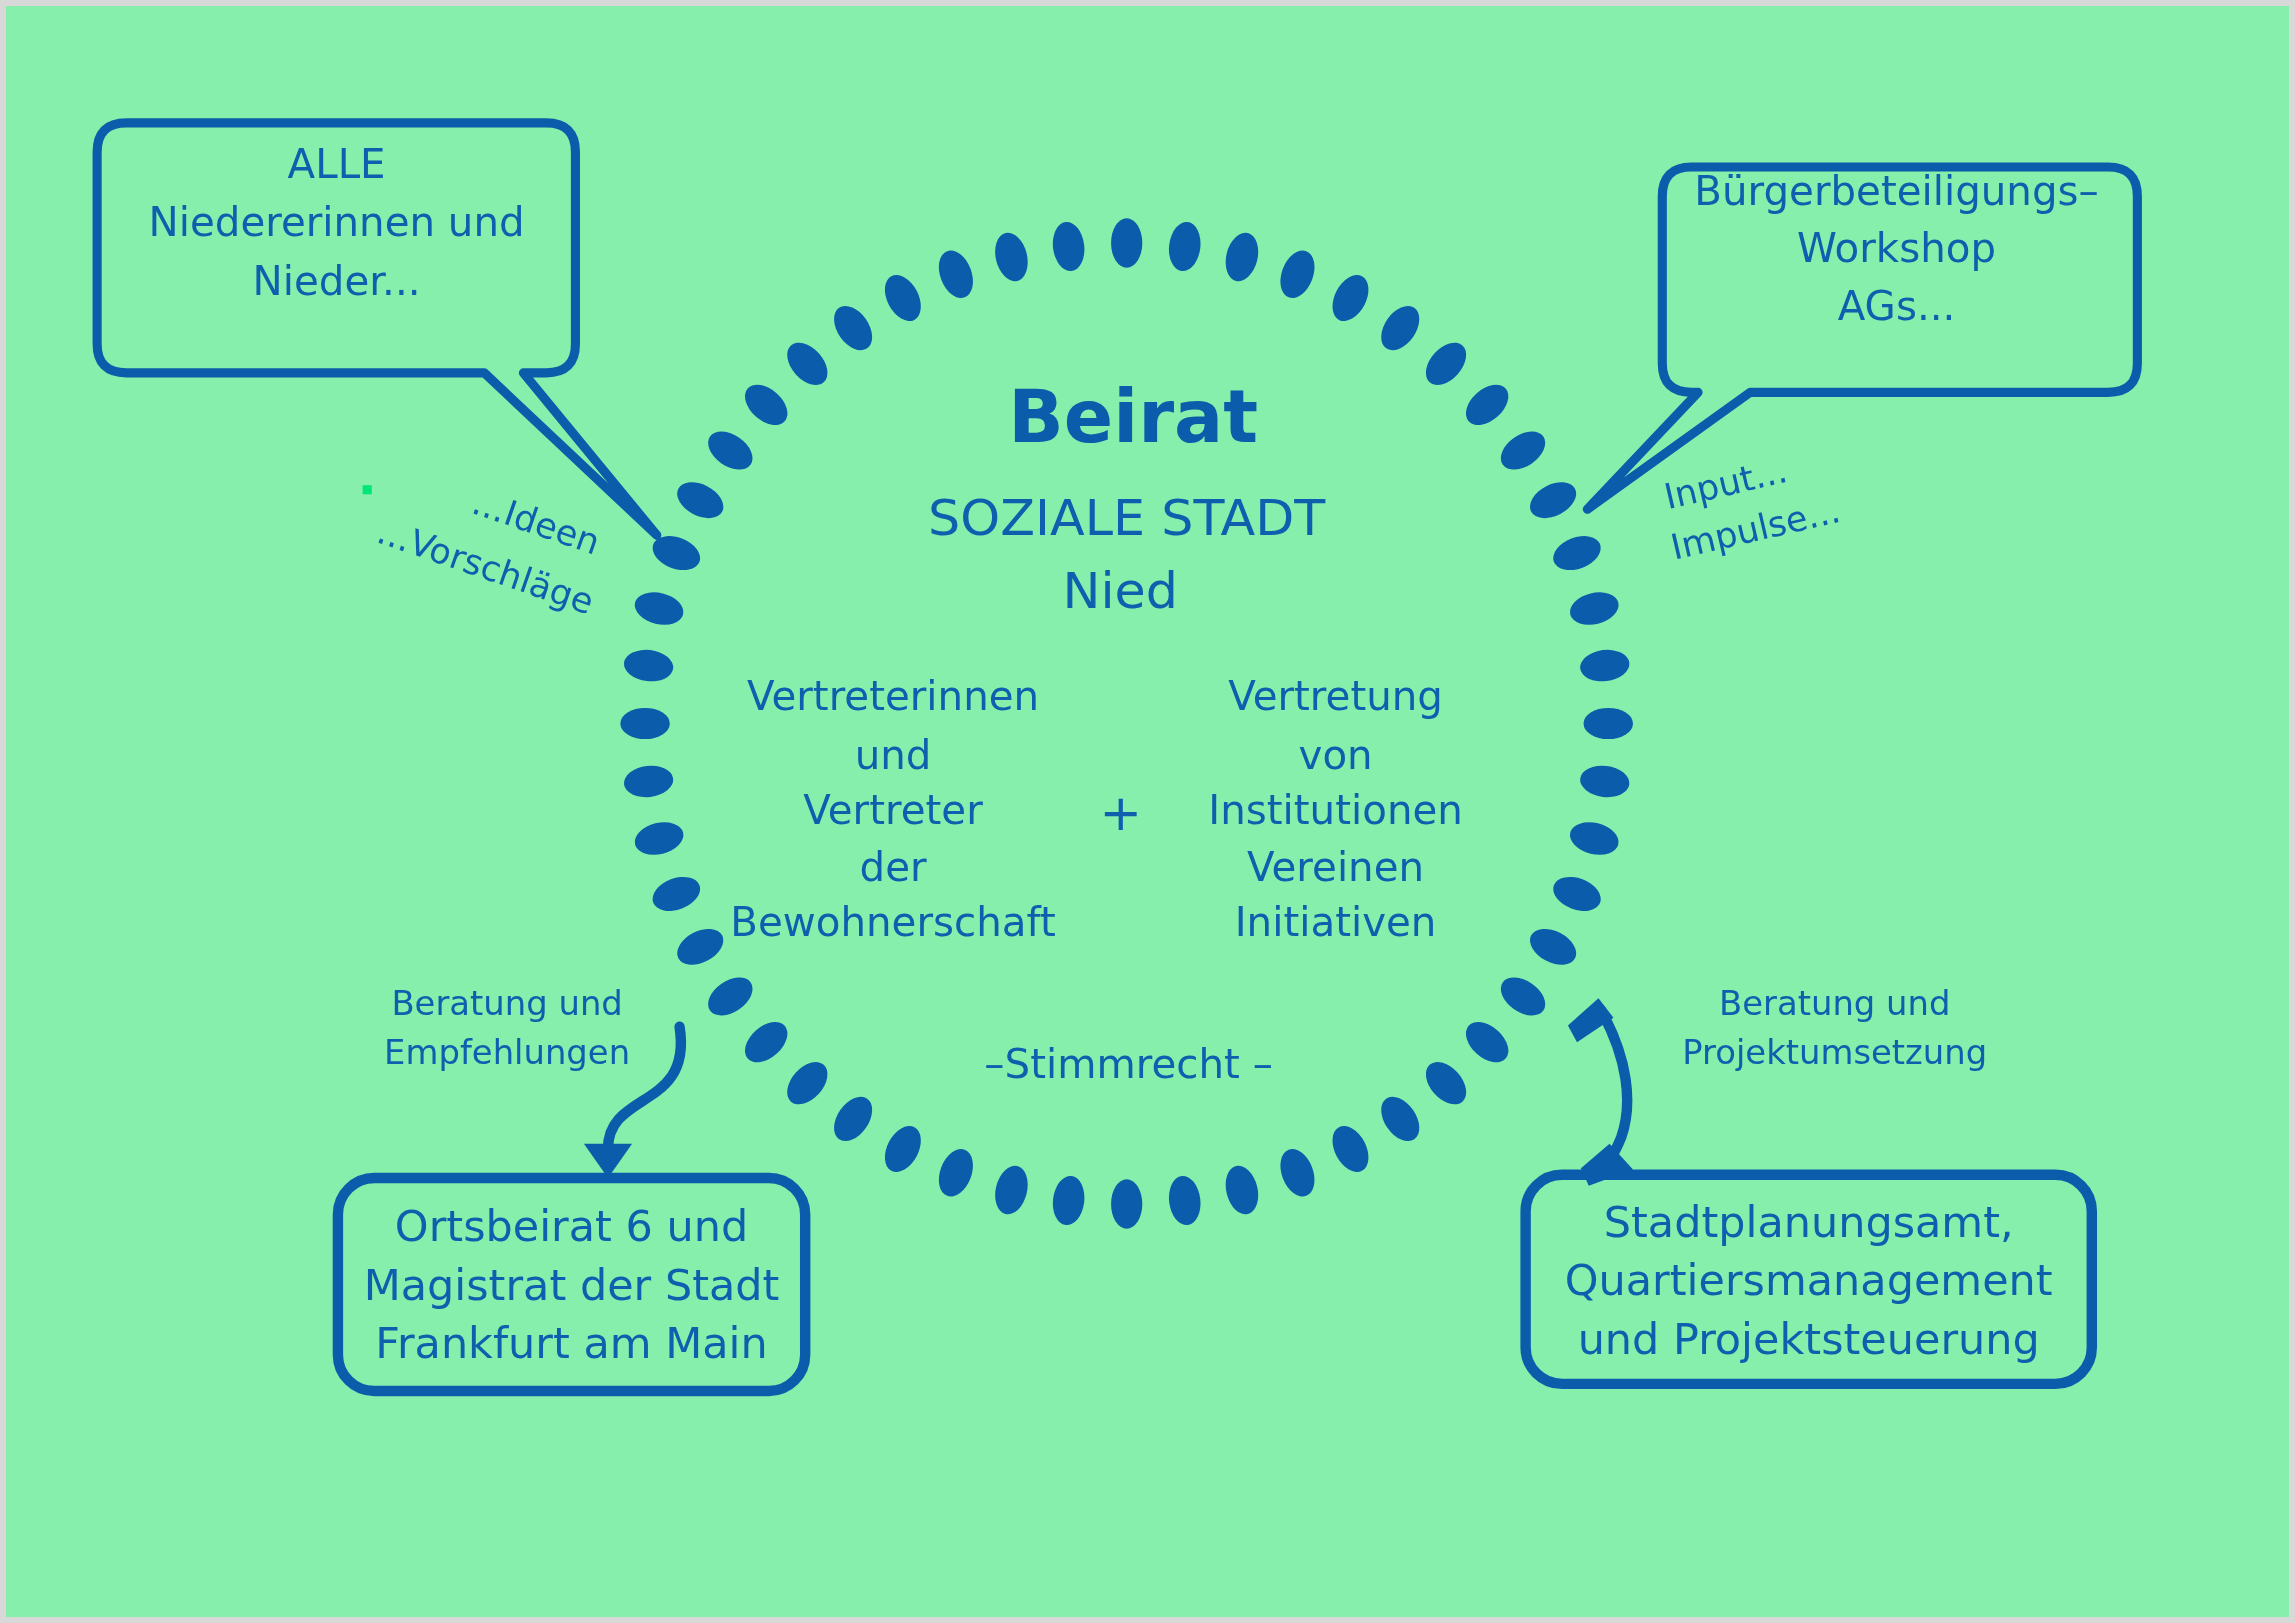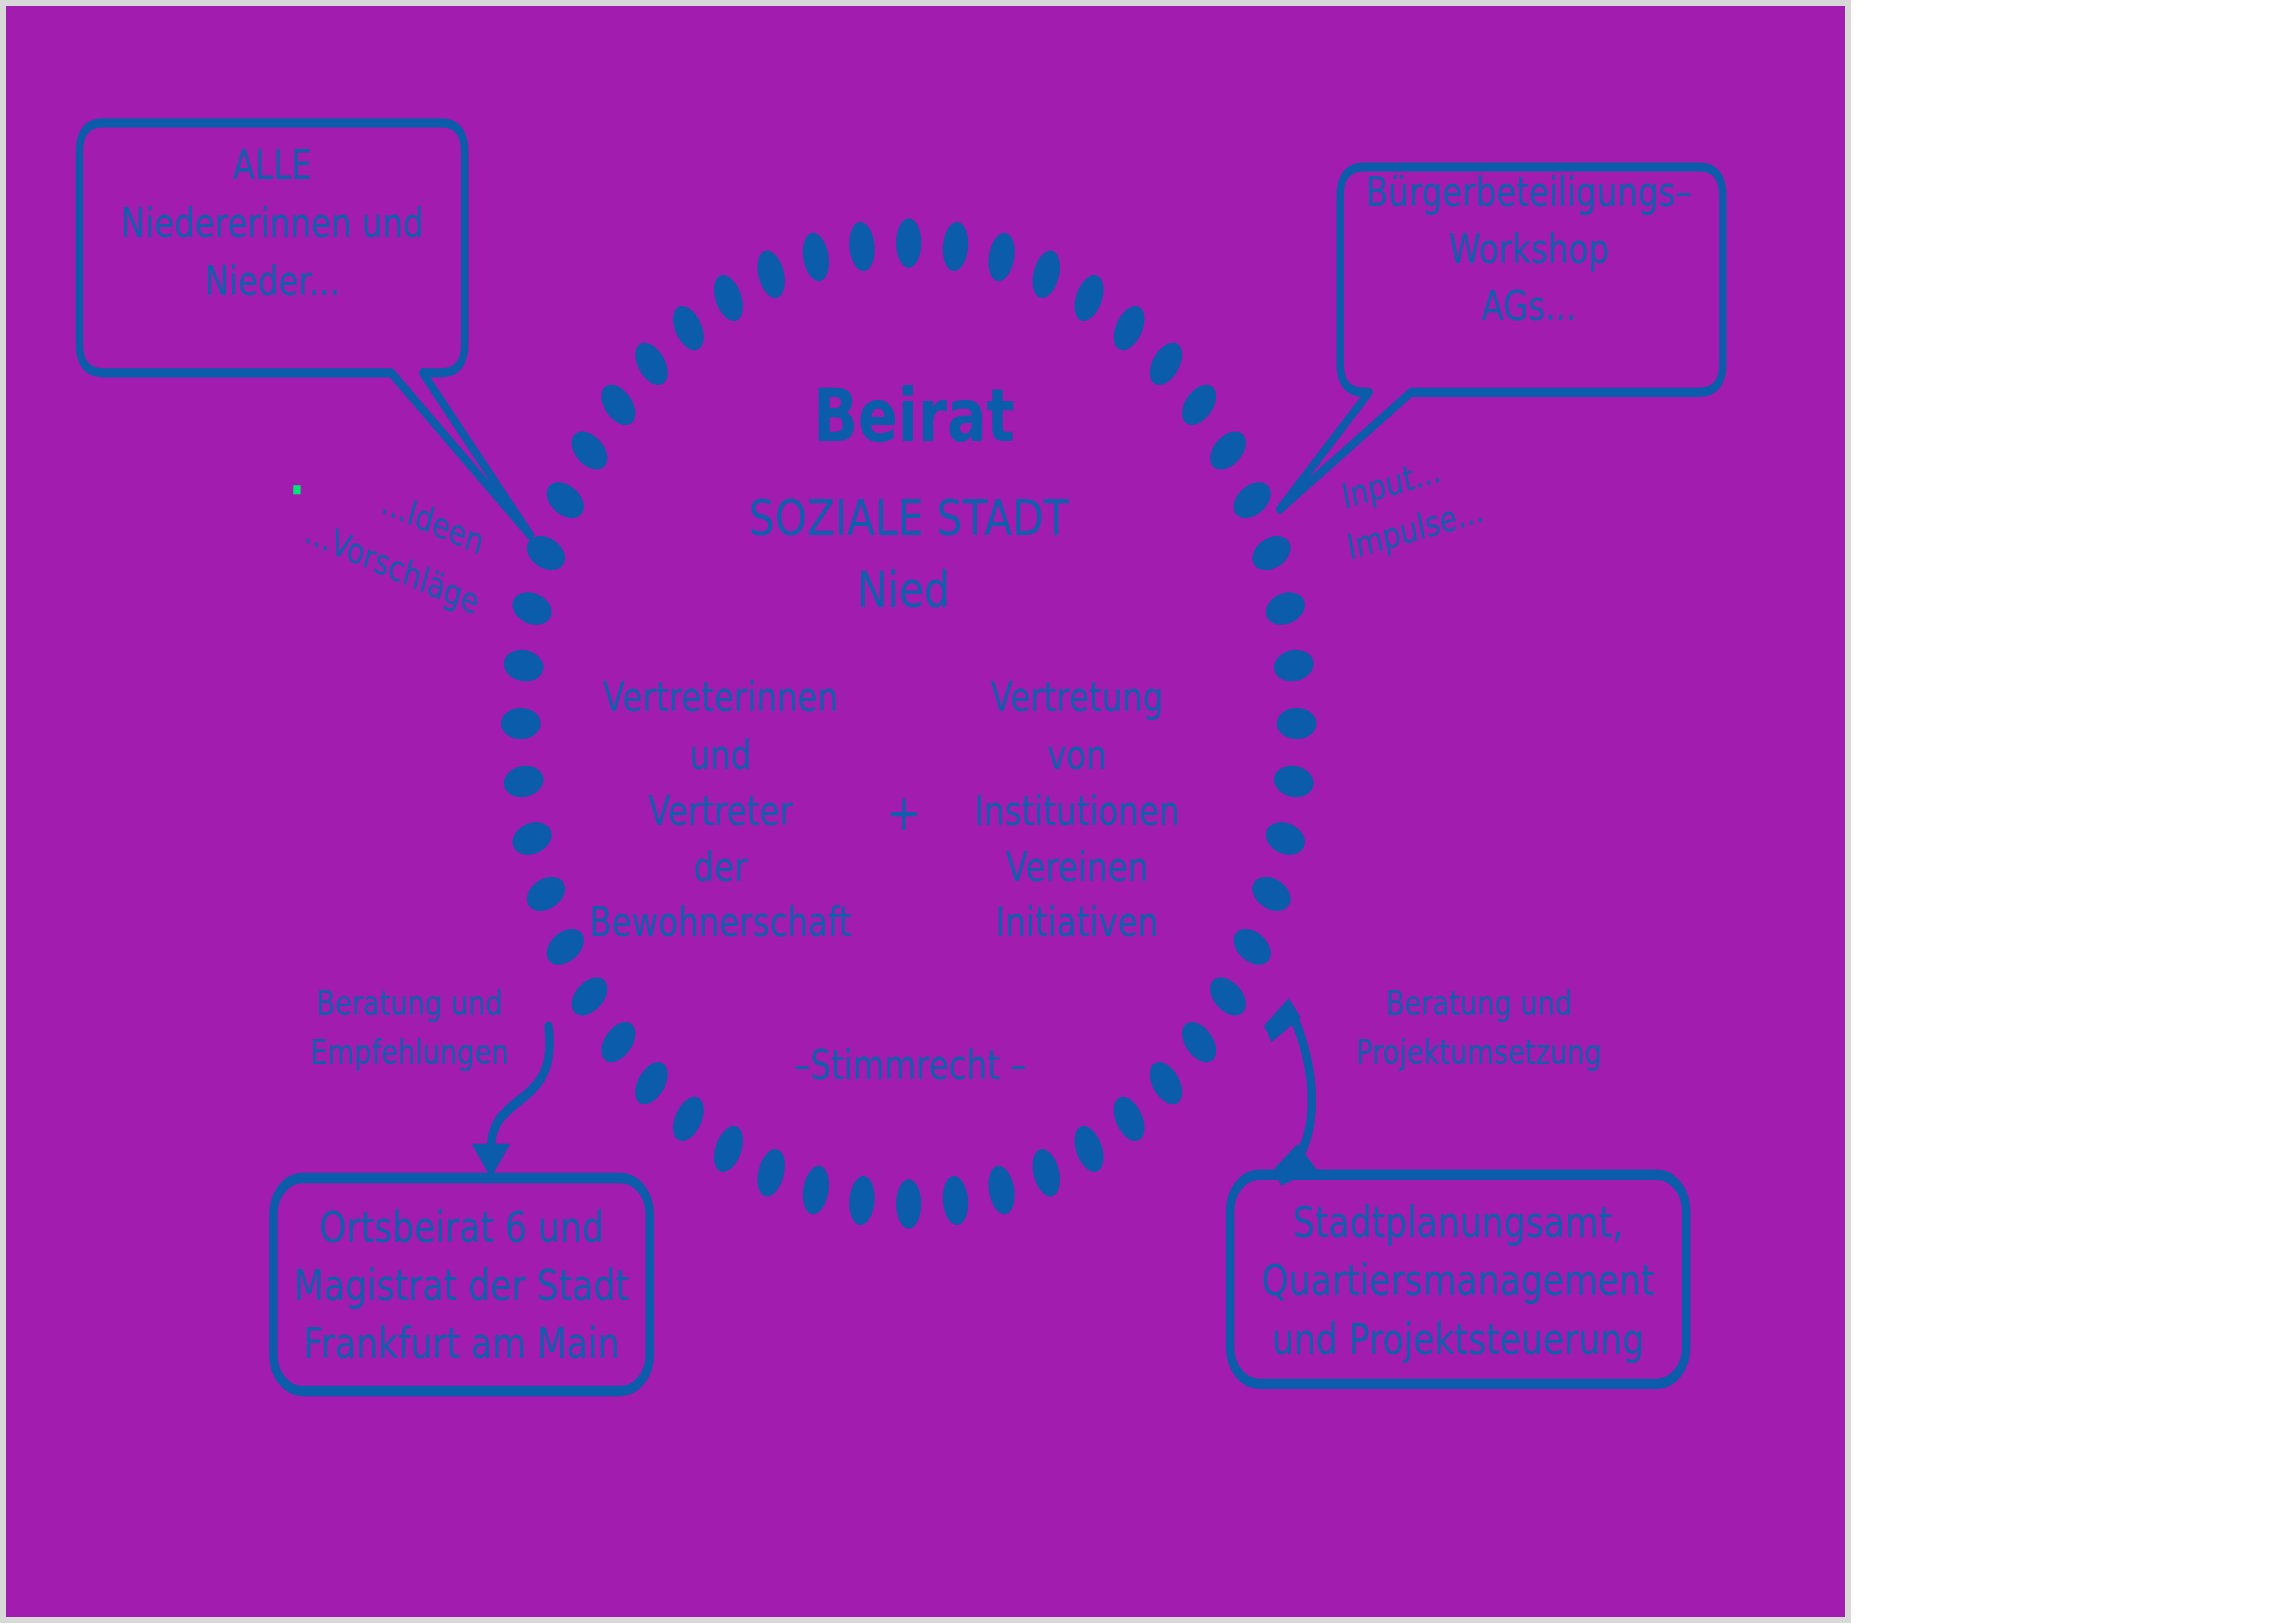--- a/index.html
+++ b/index.html
@@ -2,23 +2,23 @@
 <html style="font-size:10.5px"><head>
 <meta charset="utf-8">
 <style>
   html, body {
     margin: 0;
     padding: 0;
     background: #ffffff;
   }
   #stage {
     position: relative;
-    width: 1851px;
+    width: 2295px;
     height: 1623px;
-    background: #a21caf;
+    background: #86efac;
     box-sizing: border-box;
     border: 6.5px solid #d8d8d8;
     overflow: hidden;
     font-family: "DejaVu Sans", sans-serif;
   }
   #diagram-svg {
     position: absolute;
     inset: 0;
     width: 100%;
     height: 100%;

